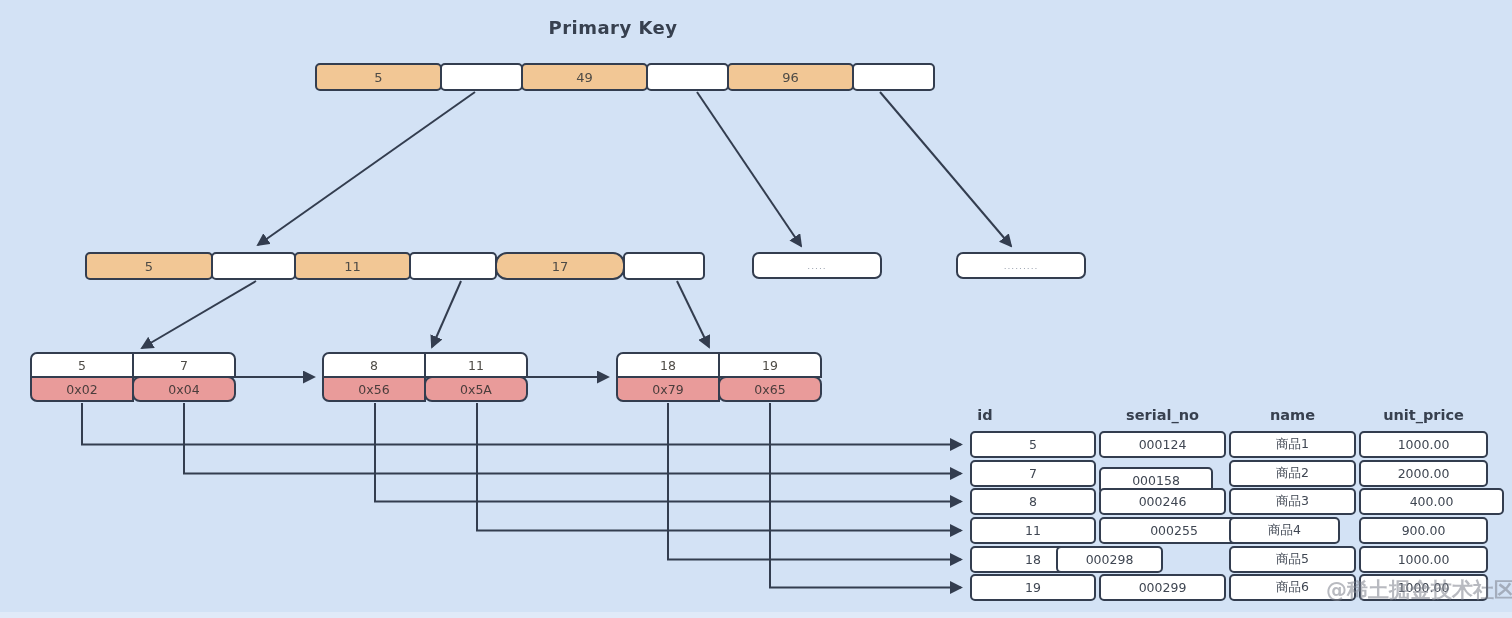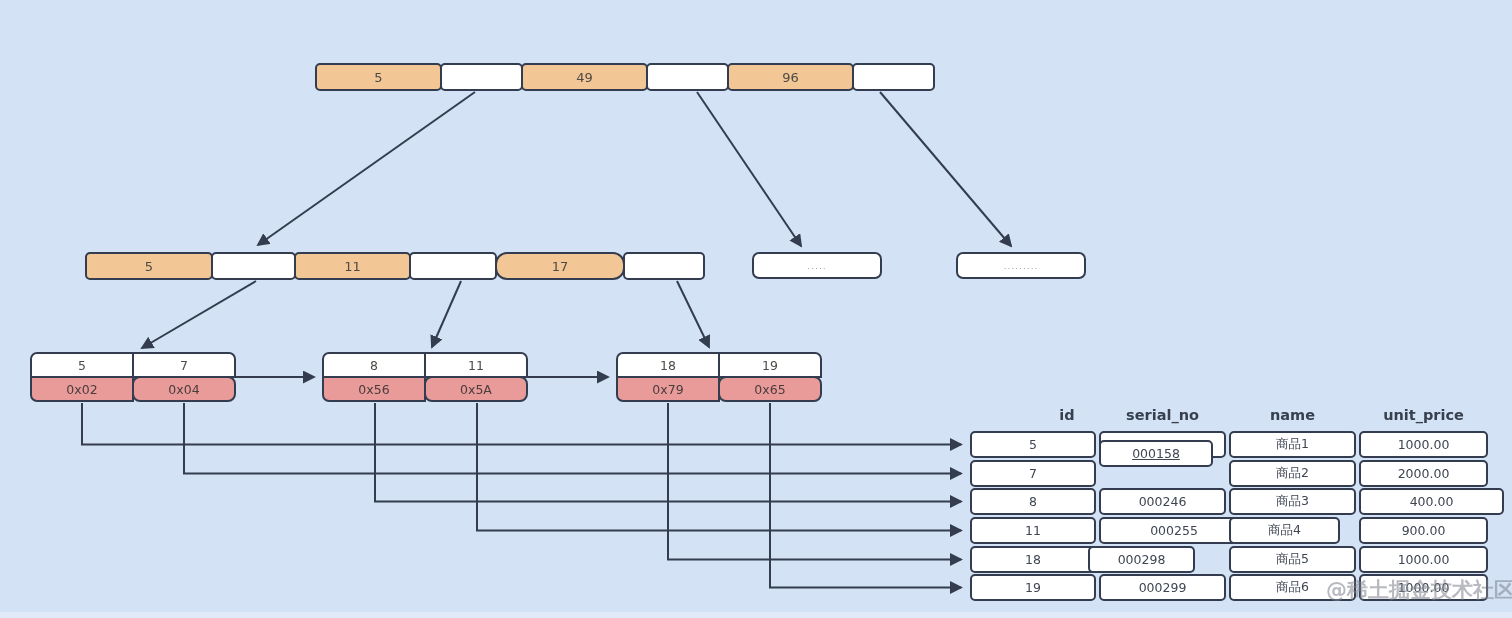--- a/index.html
+++ b/index.html
@@ -89,20 +89,21 @@
 
       <path d="M82,403  L82,444.5  L961,444.5" marker-end="url(#ah)"></path>
       <path d="M184,403 L184,473.5 L961,473.5" marker-end="url(#ah)"></path>
       <path d="M375,403 L375,501.5 L961,501.5" marker-end="url(#ah)"></path>
       <path d="M477,403 L477,530.5 L961,530.5" marker-end="url(#ah)"></path>
       <path d="M668,403 L668,559.5 L961,559.5" marker-end="url(#ah)"></path>
       <path d="M770,403 L770,587.5 L961,587.5" marker-end="url(#ah)"></path>
     </g>
   </svg>
 
+  <div class="title">Primary Key</div>
 
   <div class="node" style="left:315px;top:63px;">
     <div class="cell key" style="width:127px;">5</div>
     <div class="cell" style="width:83px;"></div>
     <div class="cell key" style="width:127px;">49</div>
     <div class="cell" style="width:83px;"></div>
     <div class="cell key" style="width:127px;">96</div>
     <div class="cell" style="width:83px;"></div>
   </div>
 
@@ -144,47 +145,47 @@
     <div class="leaf-row top">
       <div class="leaf-cell">18</div>
       <div class="leaf-cell">19</div>
     </div>
     <div class="leaf-row bottom">
       <div class="leaf-cell">0x79</div>
       <div class="leaf-cell">0x65</div>
     </div>
   </div>
 
-  <div class="tbl-header" style="left:1004px;width:126px;">id</div>
+  <div class="tbl-header" style="left:922px;width:126px;">id</div>
   <div class="tbl-header" style="left:1099px;width:127px;">serial_no</div>
   <div class="tbl-header" style="left:1229px;width:127px;">name</div>
   <div class="tbl-header" style="left:1359px;width:129px;">unit_price</div>
 
   <div class="tbl-cell" style="left:970px;top:431px;width:126px;">5</div>
   <div class="tbl-cell" style="left:1099px;top:431px;width:127px;">000124</div>
   <div class="tbl-cell" style="left:1229px;top:431px;width:127px;">商品1</div>
   <div class="tbl-cell" style="left:1359px;top:431px;width:129px;">1000.00</div>
 
   <div class="tbl-cell" style="left:970px;top:460px;width:126px;">7</div>
-  <div class="tbl-cell" style="left:1099px;top:440px;width:114px;text-decoration:underline;">000158</div>
+  <div class="tbl-cell" style="left:1099px;top:467px;width:114px;">000158</div>
   <div class="tbl-cell" style="left:1229px;top:460px;width:127px;">商品2</div>
   <div class="tbl-cell" style="left:1359px;top:460px;width:129px;">2000.00</div>
 
   <div class="tbl-cell" style="left:970px;top:488px;width:126px;">8</div>
   <div class="tbl-cell" style="left:1099px;top:488px;width:127px;">000246</div>
   <div class="tbl-cell" style="left:1229px;top:488px;width:127px;">商品3</div>
   <div class="tbl-cell" style="left:1359px;top:488px;width:145px;">400.00</div>
 
   <div class="tbl-cell" style="left:970px;top:517px;width:126px;">11</div>
   <div class="tbl-cell" style="left:1099px;top:517px;width:150px;">000255</div>
   <div class="tbl-cell" style="left:1229px;top:517px;width:111px;">商品4</div>
   <div class="tbl-cell" style="left:1359px;top:517px;width:129px;">900.00</div>
 
   <div class="tbl-cell" style="left:970px;top:546px;width:126px;">18</div>
-  <div class="tbl-cell" style="left:1088px;top:546px;width:107px;">000298</div>
+  <div class="tbl-cell" style="left:1056px;top:546px;width:107px;">000298</div>
   <div class="tbl-cell" style="left:1229px;top:546px;width:127px;">商品5</div>
   <div class="tbl-cell" style="left:1359px;top:546px;width:129px;">1000.00</div>
 
   <div class="tbl-cell" style="left:970px;top:574px;width:126px;">19</div>
   <div class="tbl-cell" style="left:1099px;top:574px;width:127px;">000299</div>
   <div class="tbl-cell" style="left:1229px;top:574px;width:127px;">商品6</div>
   <div class="tbl-cell" style="left:1359px;top:574px;width:129px;">1000.00</div>
 
   <div class="watermark">@稀土掘金技术社区</div>
 

